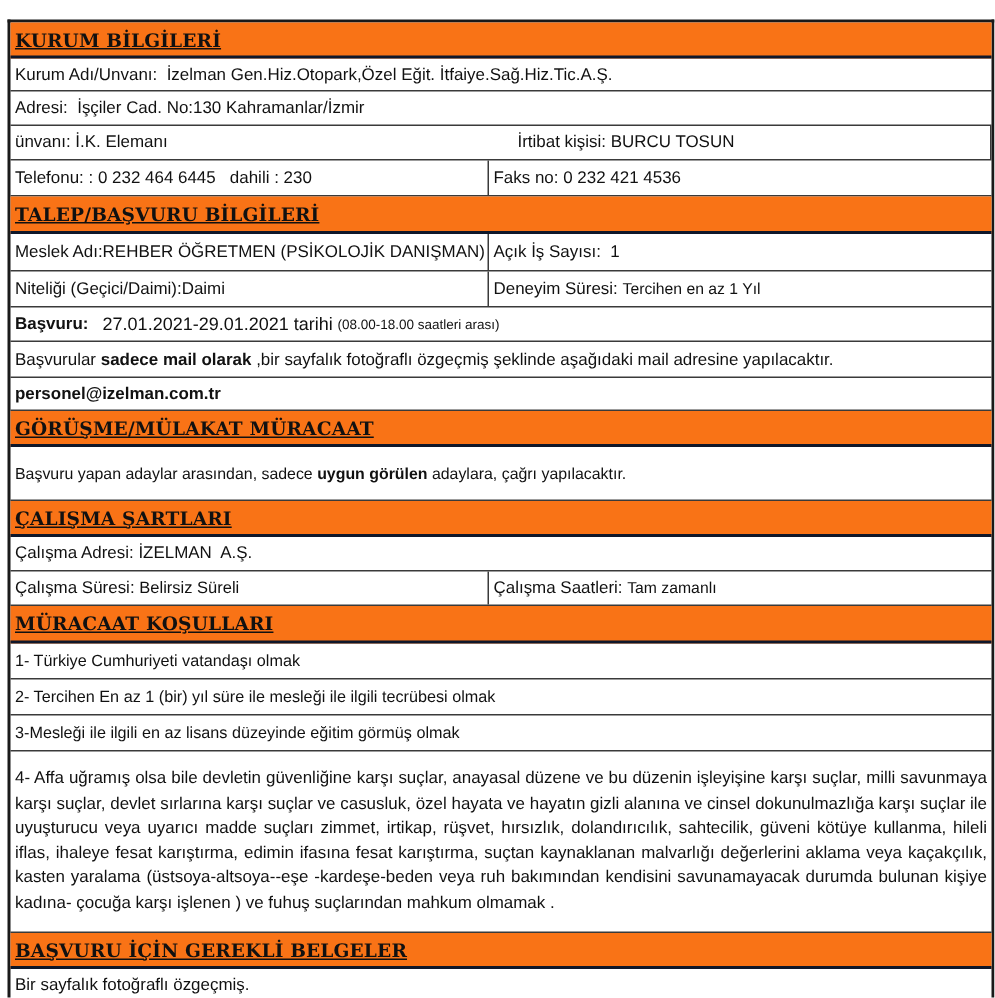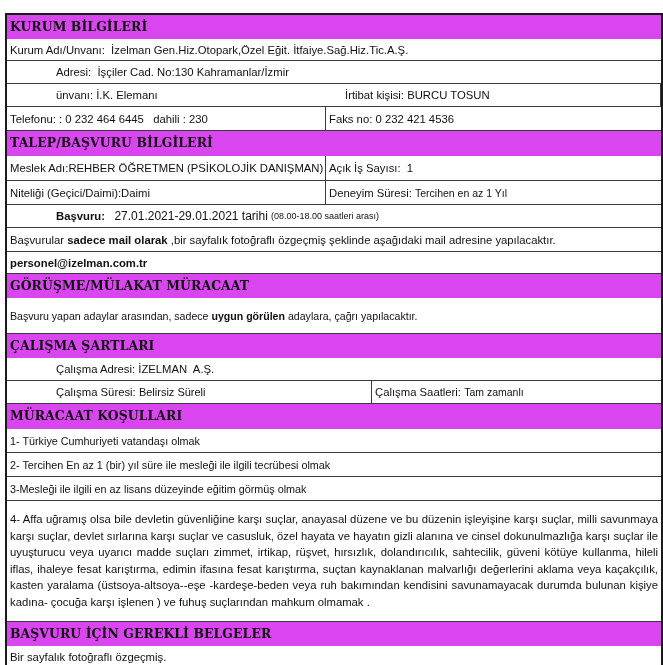--- a/index.html
+++ b/index.html
@@ -7,24 +7,24 @@
   .doc {
     position: absolute; left: 5px; top: 13px; width: 654px;
     border-left: 2px solid #1a1a1a; border-right: 2px solid #1a1a1a; border-top: 2px solid #1a1a1a;
     font-family: "Liberation Sans", sans-serif; color: #111;
   }
   .row { display: flex; border-bottom: 1px solid #3a3a3a; box-sizing: border-box; }
   .cell { padding: 0 3px; box-sizing: border-box; display: flex; align-items: center; font-size: 11.3px; white-space: nowrap; overflow: hidden; }
   .cell.full { width: 100%; }
   .cell.left { width: 319px; border-right: 1px solid #3a3a3a; }
   .cell.right { flex: 1; }
-  .hdr { background: #d946ef; border-bottom: 2px solid #d946ef; }
+  .hdr { background: #f97316; border-bottom: 2px solid #0f172a; text-decoration: underline; }
   .hdr .cell { font-family: "DejaVu Serif", "Liberation Serif", serif; font-weight: bold; font-size: 12.4px; letter-spacing: 0.1px; }
   .h22 { height: 22px; }
-  .h23 { height: 23px; padding-left: 46px; }
+  .h23 { height: 23px; }
   .h24 { height: 24px; }
   .h25 { height: 25px; }
   .h36 { height: 36px; }
   .b { font-weight: bold; }
   .small { font-size: 9px; }
   .para { padding: 10px 3px 11px 3px; font-size: 11.3px; line-height: 16.5px; text-align: justify; box-sizing: border-box; width: 100%; }
   .email { font-weight: bold; }
 </style>
 </head>
 <body>

